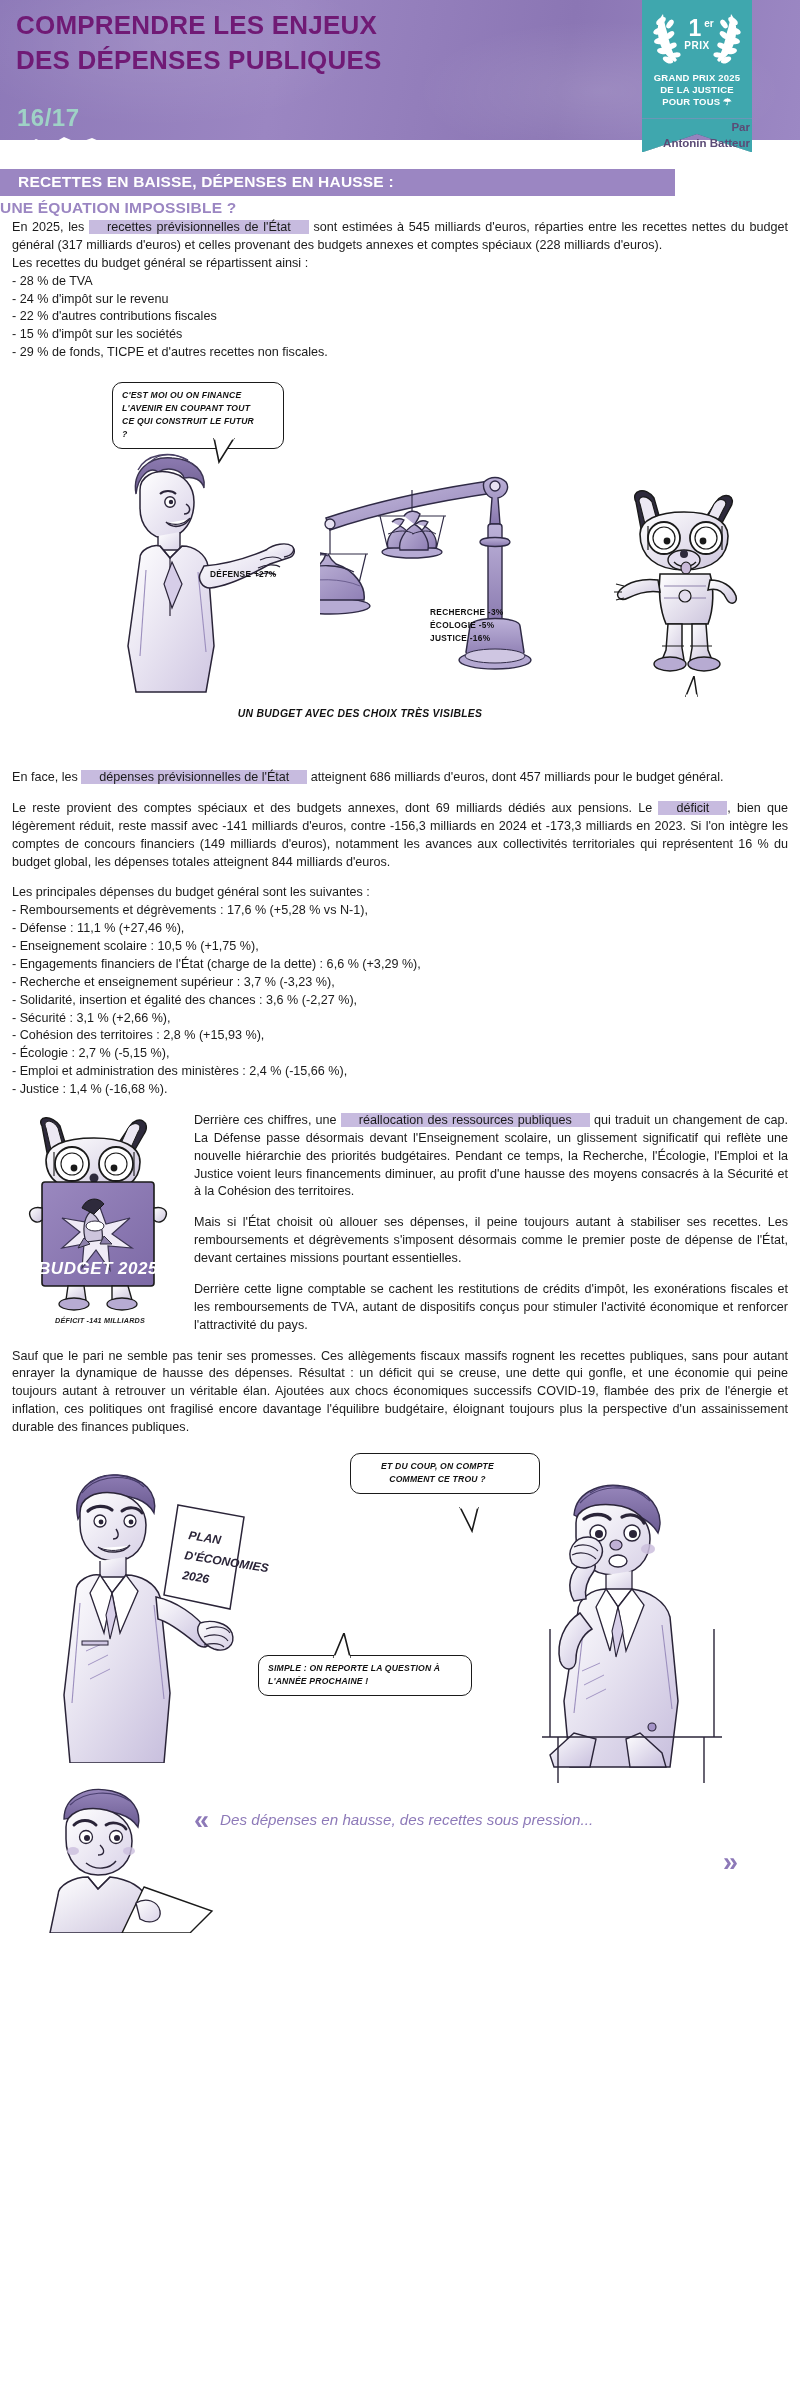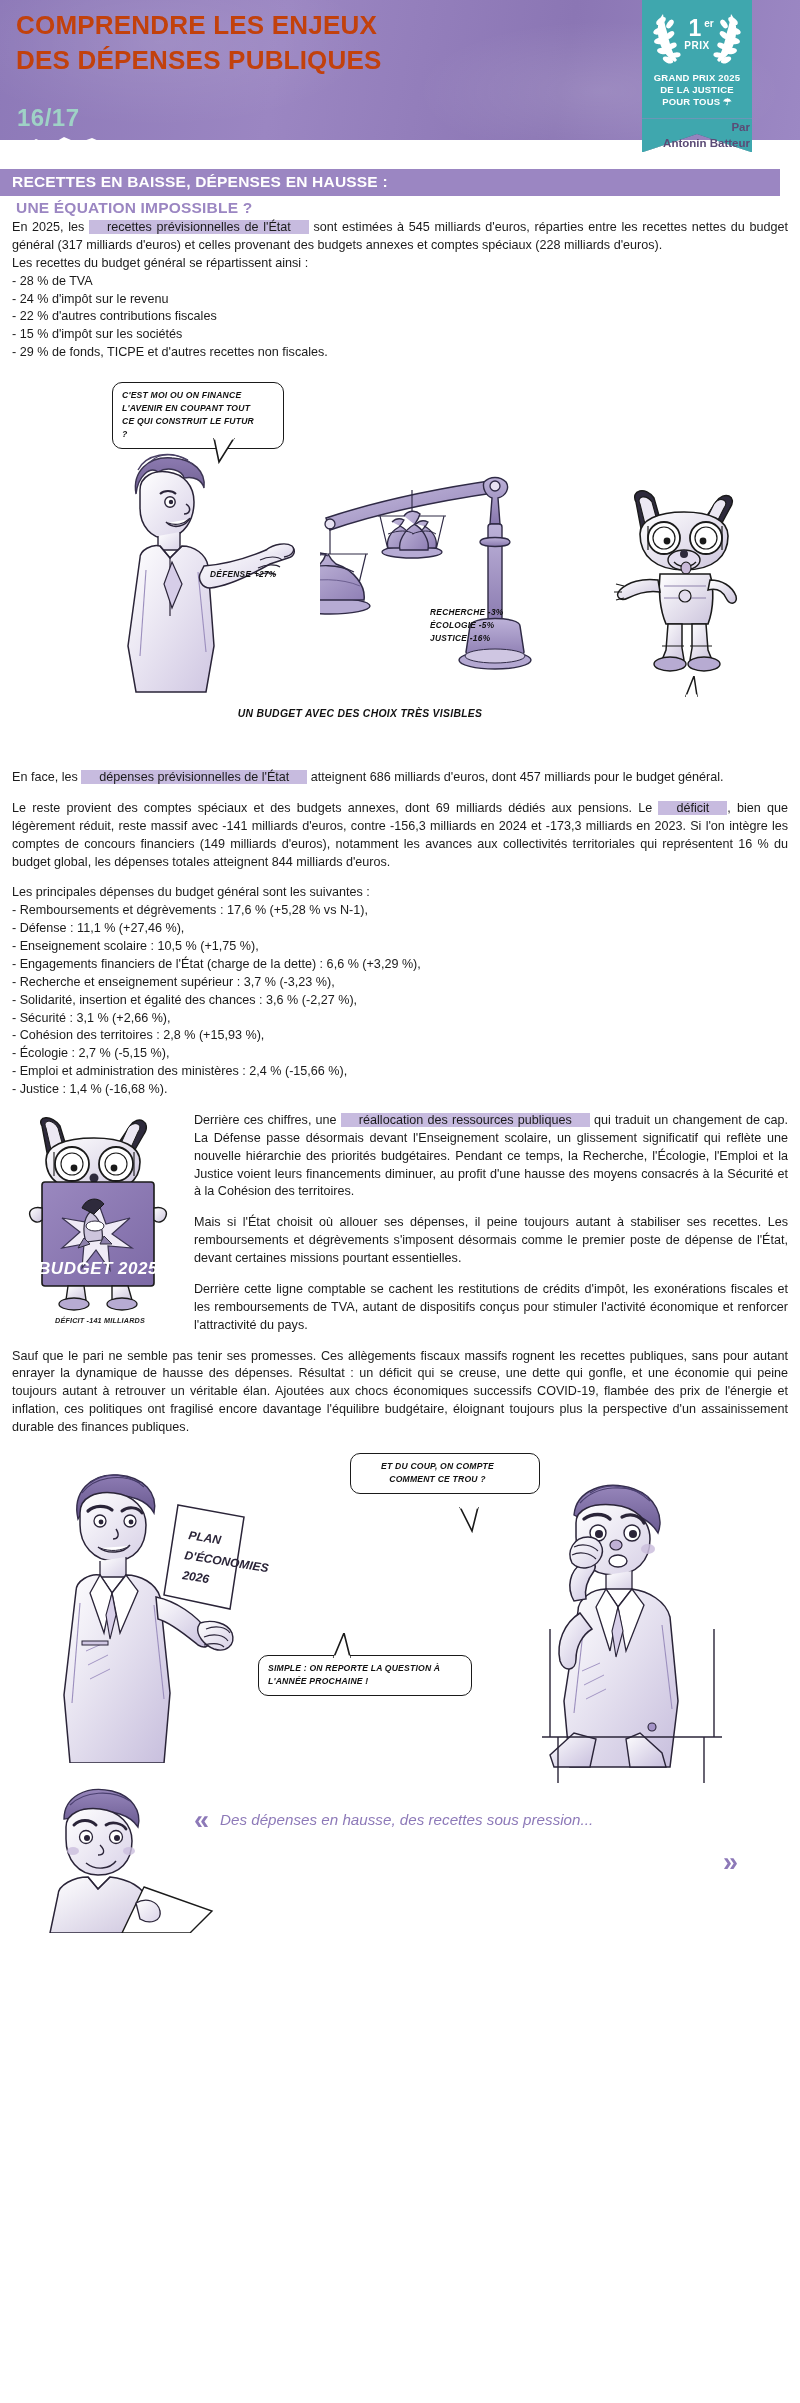--- a/index.html
+++ b/index.html
@@ -35,21 +35,21 @@
   .header-torn {
     position: absolute;
     left: 0; bottom: 0;
     width: 800px; height: 48px;
     pointer-events: none;
   }
   .header-title {
     position: absolute;
     left: 16px; top: 8px;
     z-index: 4;
-    color: #c2410c;
+    color: #701a75;
     font-size: 26px;
     font-weight: 700;
     letter-spacing: .2px;
     line-height: 1.33;
     text-transform: uppercase;
   }
   .header-title .l2 { display: block; }
   .header-page {
     position: absolute;
     left: 17px; top: 104px;
@@ -109,31 +109,31 @@
   
   .section-head { margin-top: 6px; }
   .section-head .bar {
     display: block;
     background: #9b86c2;
     color: #ffffff;
     font-size: 15.5px;
     font-weight: 700;
     text-transform: uppercase;
     letter-spacing: .2px;
-    padding: 4px 8px 5px 12px;
-    width: 780px;
+    padding: 4px 8px 5px 18px;
+    width: 675px;
   }
   .section-head .sub {
     display: block;
     color: #9b86c2;
     font-size: 15.5px;
     font-weight: 700;
     text-transform: uppercase;
     letter-spacing: .2px;
-    padding: 3px 8px 2px 16px;
+    padding: 3px 8px 2px 0;
   }
 
   
   .body-wrap { padding: 0 12px; }
   p.t {
     margin: 0 0 0 0;
     font-size: 12.6px;
     line-height: 1.42;
     text-align: justify;
     color: #1b1b1b;
@@ -177,21 +177,20 @@
     font-style: italic;
     font-weight: 700;
     letter-spacing: .2px;
     text-transform: uppercase;
     color: #222;
     text-align: center;
   }
   .scale-labels {
     position: absolute;
     font-size: 8.3px;
-    font-style: italic;
     font-weight: 700;
     letter-spacing: .3px;
     text-transform: uppercase;
     color: #111;
     line-height: 1.55;
   }
 
   
   .float-fig {
     float: left;

